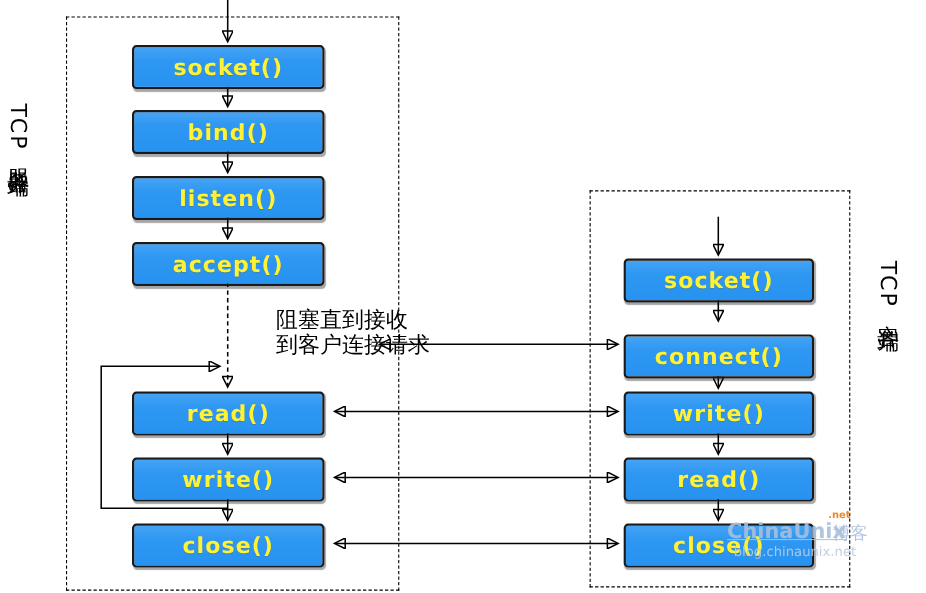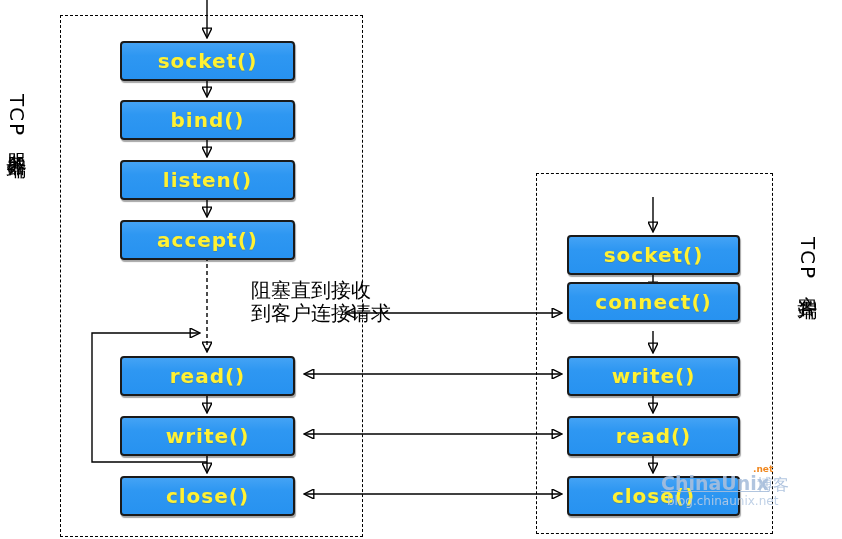--- a/index.html
+++ b/index.html
@@ -84,21 +84,21 @@
 
   <div class="flow-node server-node" style="top:41px">socket()</div>
   <div class="flow-node server-node" style="top:100px">bind()</div>
   <div class="flow-node server-node" style="top:220px">accept()</div>
   <div class="flow-node server-node" style="top:160px">listen()</div>
   <div class="flow-node server-node" style="top:356px">read()</div>
   <div class="flow-node server-node" style="top:416px">write()</div>
   <div class="flow-node server-node" style="top:476px">close()</div>
 
   <div class="flow-node client-node" style="top:235px">socket()</div>
-  <div class="flow-node client-node" style="top:282px">connect()</div>
+  <div class="flow-node client-node" style="top:304px">connect()</div>
   <div class="flow-node client-node" style="top:356px">write()</div>
   <div class="flow-node client-node" style="top:416px">read()</div>
   <div class="flow-node client-node" style="top:476px">close()</div>
 
   <div id="block-note">
     <div>阻塞直到接收</div>
     <div>到客户连接请求</div>
   </div>
 
   <div id="wm-brand" class="wm">ChinaUnix</div>

